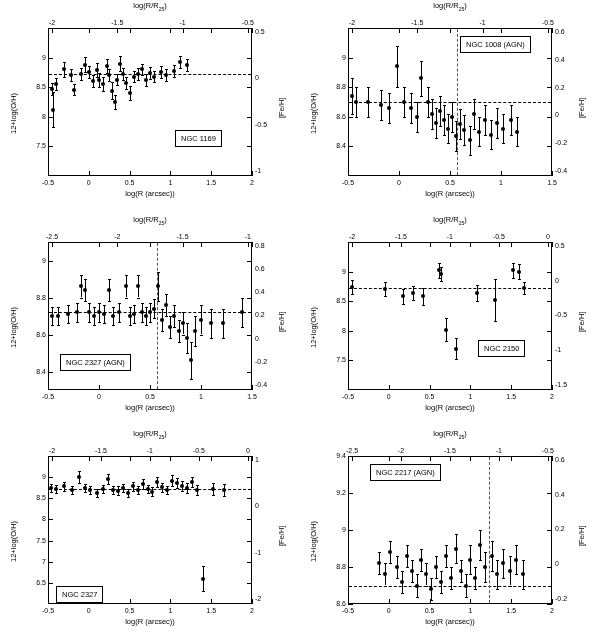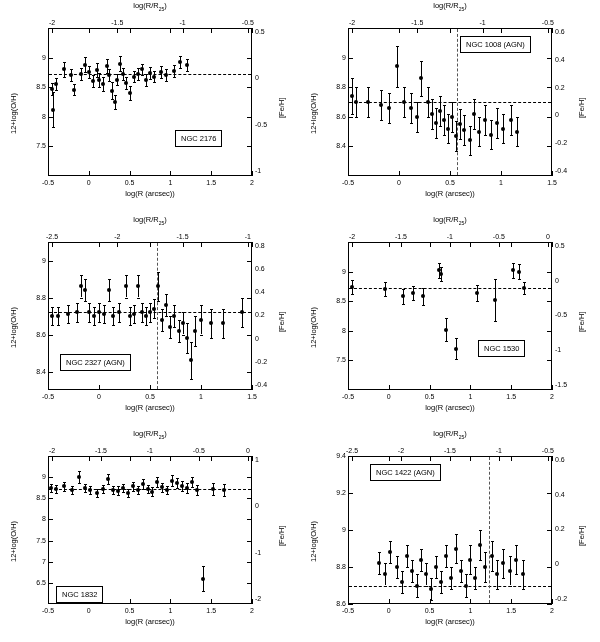--- a/index.html
+++ b/index.html
@@ -196,21 +196,21 @@
       <div class="ecap" style="left: 180.192px; top: 68.256px;"></div>
       <div class="pt" style="left: 180.192px; top: 62.336px;"></div>
       <div class="ebar" style="left: 186.72px; top: 58.784px; height: 11.84px;"></div>
       <div class="ecap" style="left: 186.72px; top: 58.784px;"></div>
       <div class="ecap" style="left: 186.72px; top: 70.624px;"></div>
       <div class="pt" style="left: 186.72px; top: 64.704px;"></div>
       <div class="axislabel" style="left: 118px; top: 190px; width: 64px; text-align: center;">log(R (arcsec))</div>
       <div class="axislabel" style="left: 120px; top: 2px; width: 60px; text-align: center;">log(R/R<sub style="font-size:5px">25</sub>)</div>
       <div class="axislabel rot" style="left: 10px; top: 134px; transform: rotate(-90deg);">12+log(O/H)</div>
       <div class="axislabel rot" style="left: 278px; top: 118px; transform: rotate(-90deg);">[Fe/H]</div>
-      <div class="label-box" style="left: 175px; top: 130px;">NGC 2176</div>
+      <div class="label-box" style="left: 175px; top: 130px;">NGC 1169</div>
     </div>
     <div class="panel">
       <div class="plotbox" style="left: 48px; top: 28px; width: 204px; height: 148px;"></div>
       <div class="tick" style="left: 48px; top: 171px; width: 1px; height: 5px;"></div>
       <div class="tick" style="left: 48px; top: 28px; width: 1px; height: 5px;"></div>
       <div class="ticklabel" style="left: 34px; top: 179px; width: 28px;">-0.5</div>
       <div class="tick" style="left: 99px; top: 171px; width: 1px; height: 5px;"></div>
       <div class="tick" style="left: 99px; top: 28px; width: 1px; height: 5px;"></div>
       <div class="ticklabel" style="left: 85px; top: 179px; width: 28px;">0</div>
       <div class="tick" style="left: 150px; top: 171px; width: 1px; height: 5px;"></div>
@@ -665,21 +665,21 @@
       <div class="ecap" style="left: 219.36px; top: 64.704px;"></div>
       <div class="pt" style="left: 219.36px; top: 57.6px;"></div>
       <div class="ebar" style="left: 224.256px; top: 68.256px; height: 11.84px;"></div>
       <div class="ecap" style="left: 224.256px; top: 68.256px;"></div>
       <div class="ecap" style="left: 224.256px; top: 80.096px;"></div>
       <div class="pt" style="left: 224.256px; top: 74.176px;"></div>
       <div class="axislabel" style="left: 118px; top: 190px; width: 64px; text-align: center;">log(R (arcsec))</div>
       <div class="axislabel" style="left: 120px; top: 2px; width: 60px; text-align: center;">log(R/R<sub style="font-size:5px">25</sub>)</div>
       <div class="axislabel rot" style="left: 10px; top: 134px; transform: rotate(-90deg);">12+log(O/H)</div>
       <div class="axislabel rot" style="left: 278px; top: 118px; transform: rotate(-90deg);">[Fe/H]</div>
-      <div class="label-box" style="left: 178px; top: 126px;">NGC 1530</div>
+      <div class="label-box" style="left: 178px; top: 126px;">NGC 2150</div>
     </div>
     <div class="panel">
       <div class="plotbox" style="left: 48px; top: 28px; width: 204px; height: 148px;"></div>
       <div class="tick" style="left: 48px; top: 171px; width: 1px; height: 5px;"></div>
       <div class="tick" style="left: 48px; top: 28px; width: 1px; height: 5px;"></div>
       <div class="ticklabel" style="left: 34px; top: 179px; width: 28px;">-0.5</div>
       <div class="tick" style="left: 88.8px; top: 171px; width: 1px; height: 5px;"></div>
       <div class="tick" style="left: 88.8px; top: 28px; width: 1px; height: 5px;"></div>
       <div class="ticklabel" style="left: 74.8px; top: 179px; width: 28px;">0</div>
       <div class="tick" style="left: 129.6px; top: 171px; width: 1px; height: 5px;"></div>
@@ -848,21 +848,21 @@
       <div class="ecap" style="left: 212.832px; top: 66.9029px;"></div>
       <div class="pt" style="left: 212.832px; top: 60.9829px;"></div>
       <div class="ebar" style="left: 224.256px; top: 55.9086px; height: 11.84px;"></div>
       <div class="ecap" style="left: 224.256px; top: 55.9086px;"></div>
       <div class="ecap" style="left: 224.256px; top: 67.7486px;"></div>
       <div class="pt" style="left: 224.256px; top: 61.8286px;"></div>
       <div class="axislabel" style="left: 118px; top: 190px; width: 64px; text-align: center;">log(R (arcsec))</div>
       <div class="axislabel" style="left: 120px; top: 2px; width: 60px; text-align: center;">log(R/R<sub style="font-size:5px">25</sub>)</div>
       <div class="axislabel rot" style="left: 10px; top: 134px; transform: rotate(-90deg);">12+log(O/H)</div>
       <div class="axislabel rot" style="left: 278px; top: 118px; transform: rotate(-90deg);">[Fe/H]</div>
-      <div class="label-box" style="left: 56px; top: 158px;">NGC 1832</div>
+      <div class="label-box" style="left: 56px; top: 158px;">NGC 2327</div>
     </div>
     <div class="panel">
       <div class="plotbox" style="left: 48px; top: 28px; width: 204px; height: 148px;"></div>
       <div class="tick" style="left: 48px; top: 171px; width: 1px; height: 5px;"></div>
       <div class="tick" style="left: 48px; top: 28px; width: 1px; height: 5px;"></div>
       <div class="ticklabel" style="left: 34px; top: 179px; width: 28px;">-0.5</div>
       <div class="tick" style="left: 88.8px; top: 171px; width: 1px; height: 5px;"></div>
       <div class="tick" style="left: 88.8px; top: 28px; width: 1px; height: 5px;"></div>
       <div class="ticklabel" style="left: 74.8px; top: 179px; width: 28px;">0</div>
       <div class="tick" style="left: 129.6px; top: 171px; width: 1px; height: 5px;"></div>
@@ -1018,15 +1018,15 @@
       <div class="ecap" style="left: 216.096px; top: 146.4px;"></div>
       <div class="pt" style="left: 216.096px; top: 131.6px;"></div>
       <div class="ebar" style="left: 222.624px; top: 131.6px; height: 29.6px;"></div>
       <div class="ecap" style="left: 222.624px; top: 131.6px;"></div>
       <div class="ecap" style="left: 222.624px; top: 161.2px;"></div>
       <div class="pt" style="left: 222.624px; top: 146.4px;"></div>
       <div class="axislabel" style="left: 118px; top: 190px; width: 64px; text-align: center;">log(R (arcsec))</div>
       <div class="axislabel" style="left: 120px; top: 2px; width: 60px; text-align: center;">log(R/R<sub style="font-size:5px">25</sub>)</div>
       <div class="axislabel rot" style="left: 10px; top: 134px; transform: rotate(-90deg);">12+log(O/H)</div>
       <div class="axislabel rot" style="left: 278px; top: 118px; transform: rotate(-90deg);">[Fe/H]</div>
-      <div class="label-box" style="left: 70px; top: 36px;">NGC 1422 (AGN)</div>
+      <div class="label-box" style="left: 70px; top: 36px;">NGC 2217 (AGN)</div>
     </div>
   </div>
 
 </body></html>

